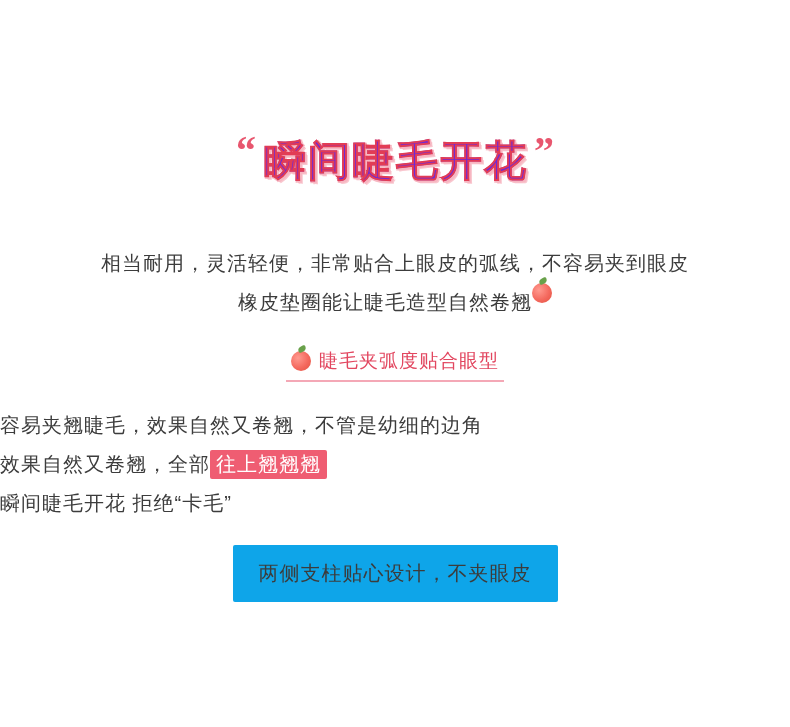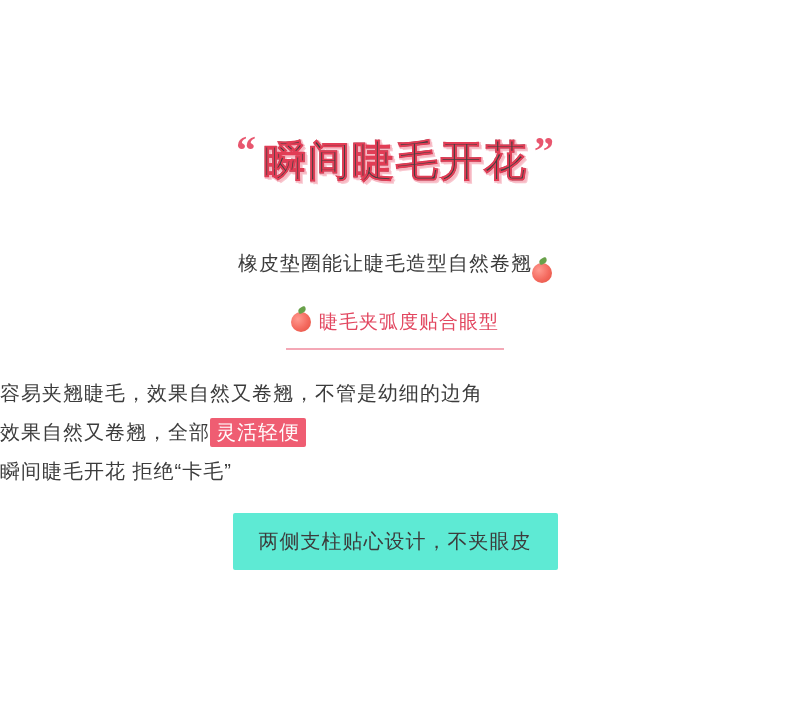--- a/index.html
+++ b/index.html
@@ -42,21 +42,21 @@
     position: relative;
     top: -10px;
   }
   .quote-left { margin-right: 8px; }
   .quote-right { margin-left: 6px; }
 
   .headline-text {
     font-size: 42px;
     font-weight: bold;
     letter-spacing: 2px;
-    color: #404040;
+    color: #6d28d9;
     -webkit-text-stroke: 0.6px #e23c55;
     text-shadow:
       2px 0 0 #f7b7c2,
       0 2px 0 #f7b7c2,
       2px 2px 0 #f7b7c2,
       3px 3px 0 #f9c7cf;
   }
 
   
   .body-block {
@@ -67,21 +67,21 @@
   .line {
     font-size: 20px;
     color: #3c3c3c;
     line-height: 1.95;
     letter-spacing: 1px;
     white-space: nowrap;
   }
 
   .line-with-emoji {
     display: flex;
-    align-items: flex-end;
+    align-items: flex-start;
     justify-content: center;
   }
 
   .peach {
     display: inline-block;
     width: 20px;
     height: 20px;
     border-radius: 50%;
     background: radial-gradient(circle at 35% 35%, #ff9a8f 0%, #f4695e 55%, #e2503f 100%);
     position: relative;
@@ -108,21 +108,21 @@
   }
   .subhead {
     display: flex;
     align-items: center;
     justify-content: center;
     gap: 8px;
     font-size: 19px;
     color: #e2465f;
     letter-spacing: 1px;
     white-space: nowrap;
-    padding-bottom: 13px;
+    padding-bottom: 6px;
   }
   .subhead-rule {
     width: 218px;
     height: 2px;
     background: #f4a8b6;
   }
 
   .body-block-2 {
     margin-top: 24px;
     width: 100%;
@@ -131,21 +131,21 @@
   
   .hl-solid {
     background: #ef5d72;
     color: #ffffff;
     padding: 3px 6px 4px 6px;
     border-radius: 2px;
     letter-spacing: 1px;
   }
   .hl-soft {
     display: inline-block;
-    background: #5eead4;
+    background: #0ea5e9;
     color: #3c3c3c;
     padding: 9px 26px;
     letter-spacing: 1px;
     border-radius: 2px;
   }
   .final-line {
     margin-top: 22px;
     text-align: center;
   }
 </style>
@@ -154,38 +154,39 @@
 
 <div class="page">
 
   <div class="headline">
     <span class="quote-mark quote-left">“</span>
     <span class="headline-text">瞬间睫毛开花</span>
     <span class="quote-mark quote-right">”</span>
   </div>
 
   <div class="body-block">
+    <div class="line">相当耐用，灵活轻便，非常贴合上眼皮的弧线，不容易夹到眼皮</div>
     <div class="line line-with-emoji">
       <span>橡皮垫圈能让睫毛造型自然卷翘</span>
       <span class="peach"></span>
     </div>
   </div>
 
   <div class="subhead-wrap">
     <div class="subhead">
       <span class="peach"></span>
       <span>睫毛夹弧度贴合眼型</span>
     </div>
     <div class="subhead-rule"></div>
   </div>
 
   <div class="body-block-2">
     <div class="line">容易夹翘睫毛，效果自然又卷翘，不管是幼细的边角</div>
     <div class="line">
-      <span>效果自然又卷翘，全部</span><span class="hl-solid">灵活轻便</span>
+      <span>效果自然又卷翘，全部</span><span class="hl-solid">往上翘翘翘</span>
     </div>
     <div class="line">瞬间睫毛开花 拒绝“卡毛”</div>
   </div>
 
   <div class="final-line">
     <span class="line hl-soft">两侧支柱贴心设计，不夹眼皮</span>
   </div>
 
 </div>
 

